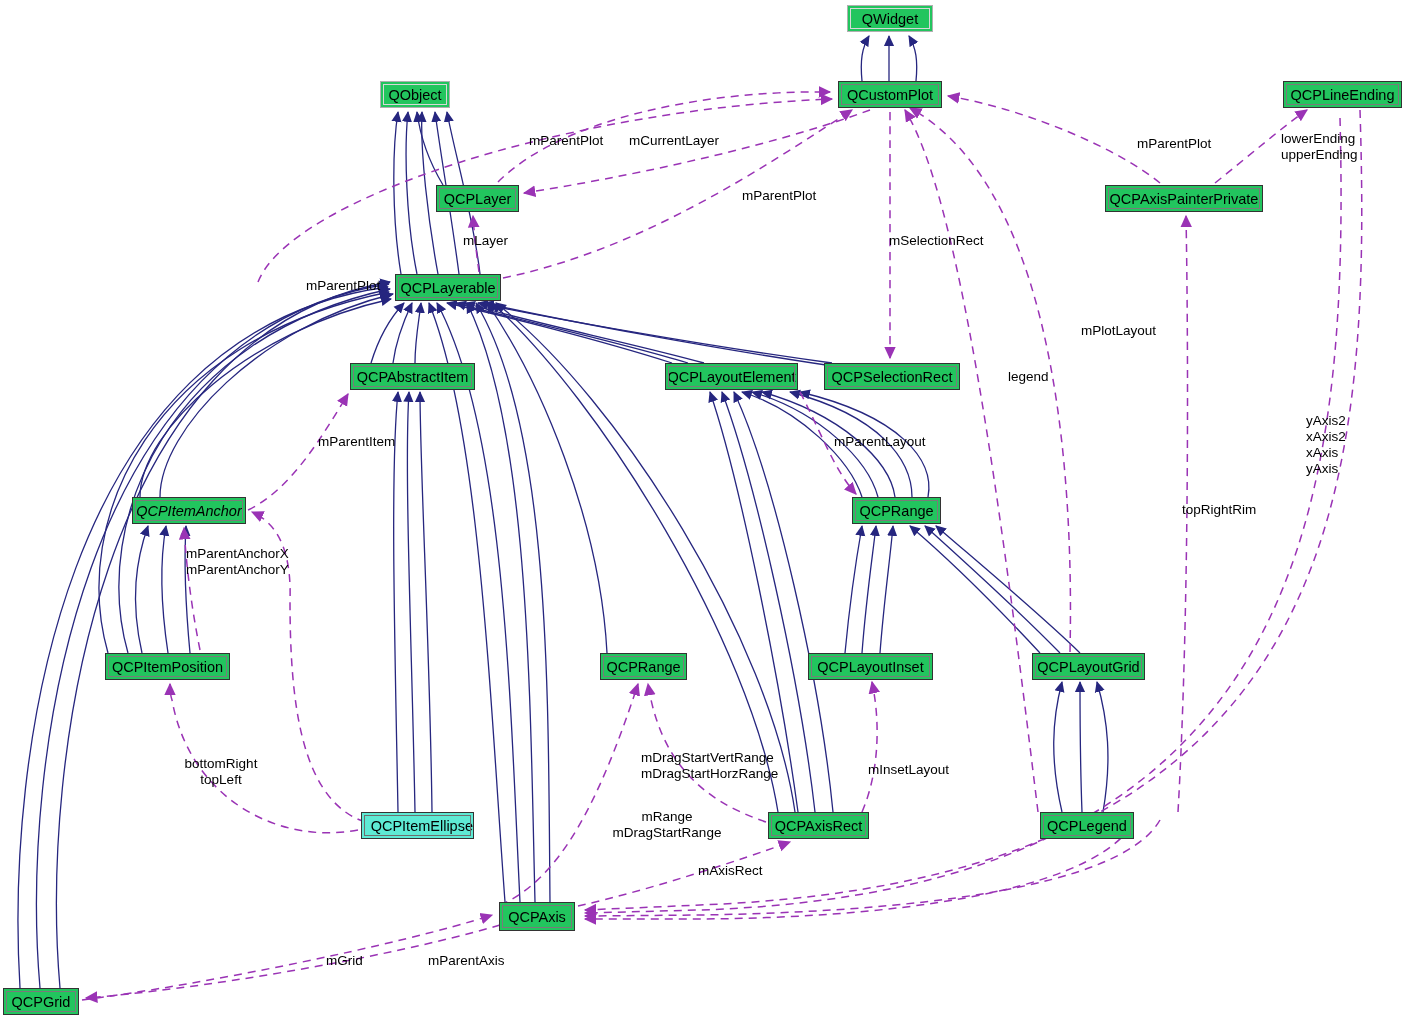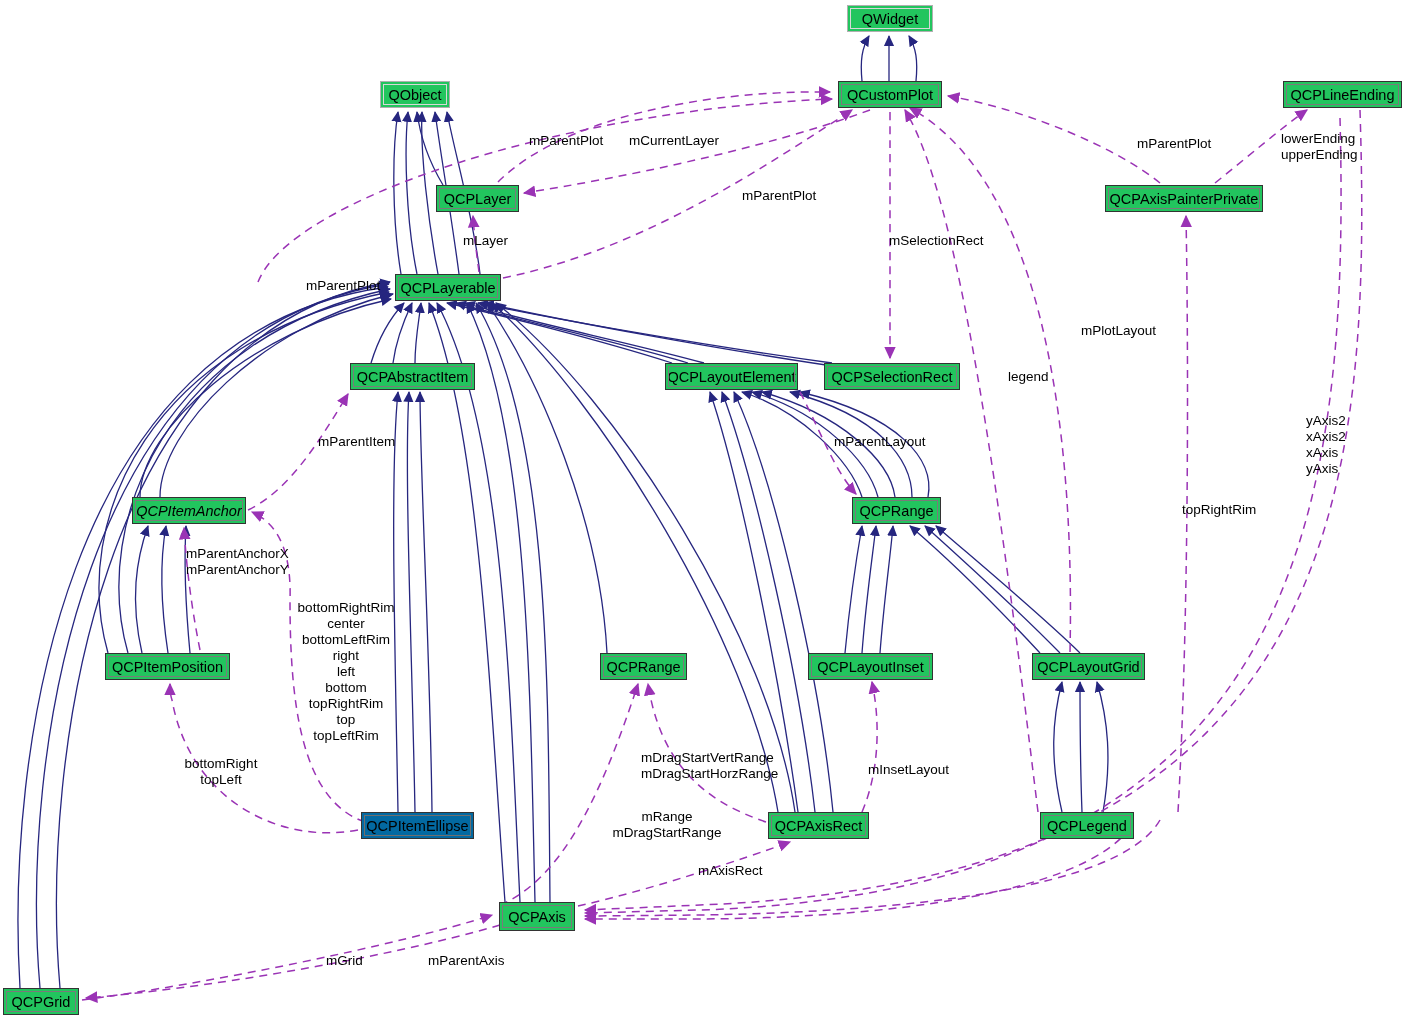--- a/index.html
+++ b/index.html
@@ -4,21 +4,21 @@
 <style>
   html,body{margin:0;padding:0;background:#ffffff;}
   body{width:1408px;height:1024px;overflow:hidden;font-family:"Liberation Sans",sans-serif;}
   #diagram{position:relative;width:1408px;height:1024px;}
   #edges{position:absolute;left:0;top:0;width:1408px;height:1024px;}
   .node{position:absolute;box-sizing:border-box;display:flex;align-items:center;justify-content:center;
         background:#22c55e;border:1px solid #404040;font-size:14.5px;color:#000;white-space:nowrap;
         letter-spacing:0px;}
   .node.dark{border:1.6px solid #333333;}
   .node.ext{border:1px solid #b0b0b0;}
-  .node.highlight{background:#0369a1;border:1.6px solid #333333;}
+  .node.highlight{background:#5eead4;border:1.6px solid #333333;justify-content:flex-end;}
   .node .inner{position:absolute;left:2px;top:2px;right:2px;bottom:2px;border:1px solid #7a7a7a;pointer-events:none;}
   .node.ext .inner{border:1px solid #d8d8d8;}
   .node.highlight .inner{border:1px solid #6e6e6e;}
   .elabel{position:absolute;font-size:13.5px;color:#000;white-space:pre;line-height:16px;}
   .elabel.ctr{text-align:center;}
 </style>
 </head>
 <body>
 
 <div id="diagram">
@@ -253,29 +253,20 @@
   <div class="elabel" style="left:1008px;top:369px;">legend</div>
   <div class="elabel" style="left:318px;top:434px;">mParentItem</div>
   <div class="elabel" style="left:834px;top:434px;">mParentLayout</div>
   <div class="elabel" style="left:1306px;top:413px;">yAxis2
 xAxis2
 xAxis
 yAxis</div>
   <div class="elabel" style="left:1182px;top:502px;">topRightRim</div>
   <div class="elabel" style="left:186px;top:546px;">mParentAnchorX
 mParentAnchorY</div>
-  <div class="elabel ctr" style="left:286px;top:600px;width:120px;">bottomRightRim
-center
-bottomLeftRim
-right
-left
-bottom
-topRightRim
-top
-topLeftRim</div>
   <div class="elabel ctr" style="left:161px;top:756px;width:120px;">bottomRight
 topLeft</div>
   <div class="elabel" style="left:641px;top:750px;">mDragStartVertRange
 mDragStartHorzRange</div>
   <div class="elabel" style="left:868px;top:762px;">mInsetLayout</div>
   <div class="elabel ctr" style="left:597px;top:809px;width:140px;">mRange
 mDragStartRange</div>
   <div class="elabel" style="left:698px;top:863px;">mAxisRect</div>
   <div class="elabel" style="left:326px;top:953px;">mGrid</div>
   <div class="elabel" style="left:428px;top:953px;">mParentAxis</div>

